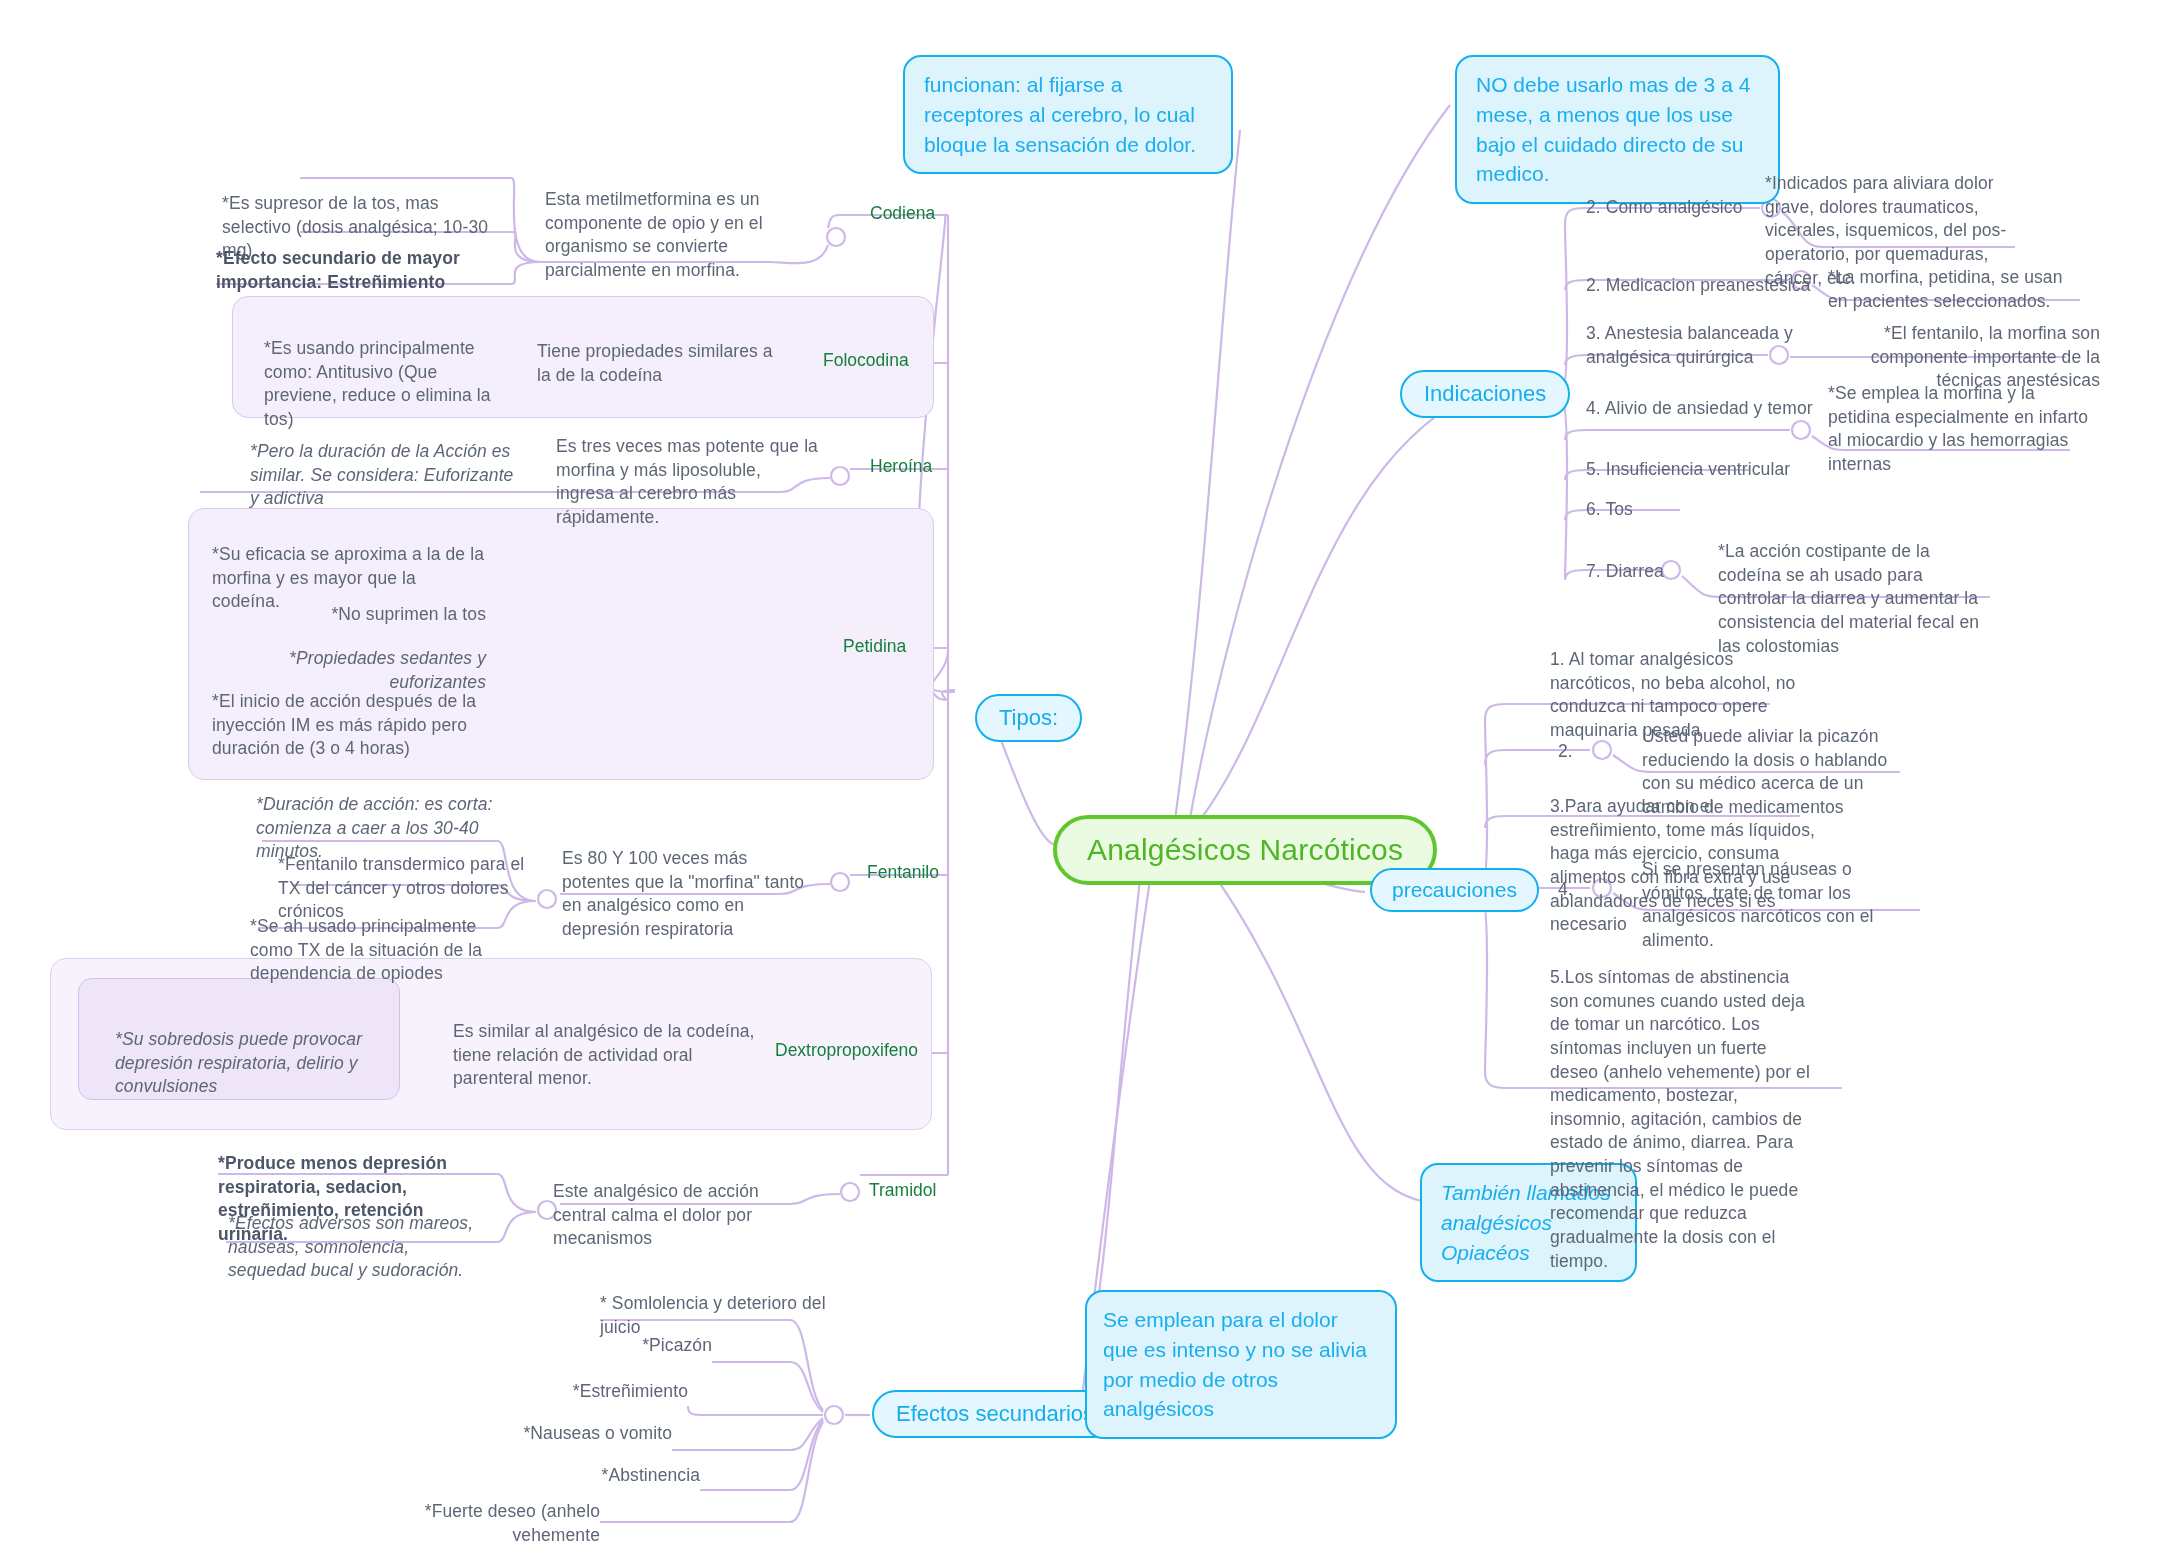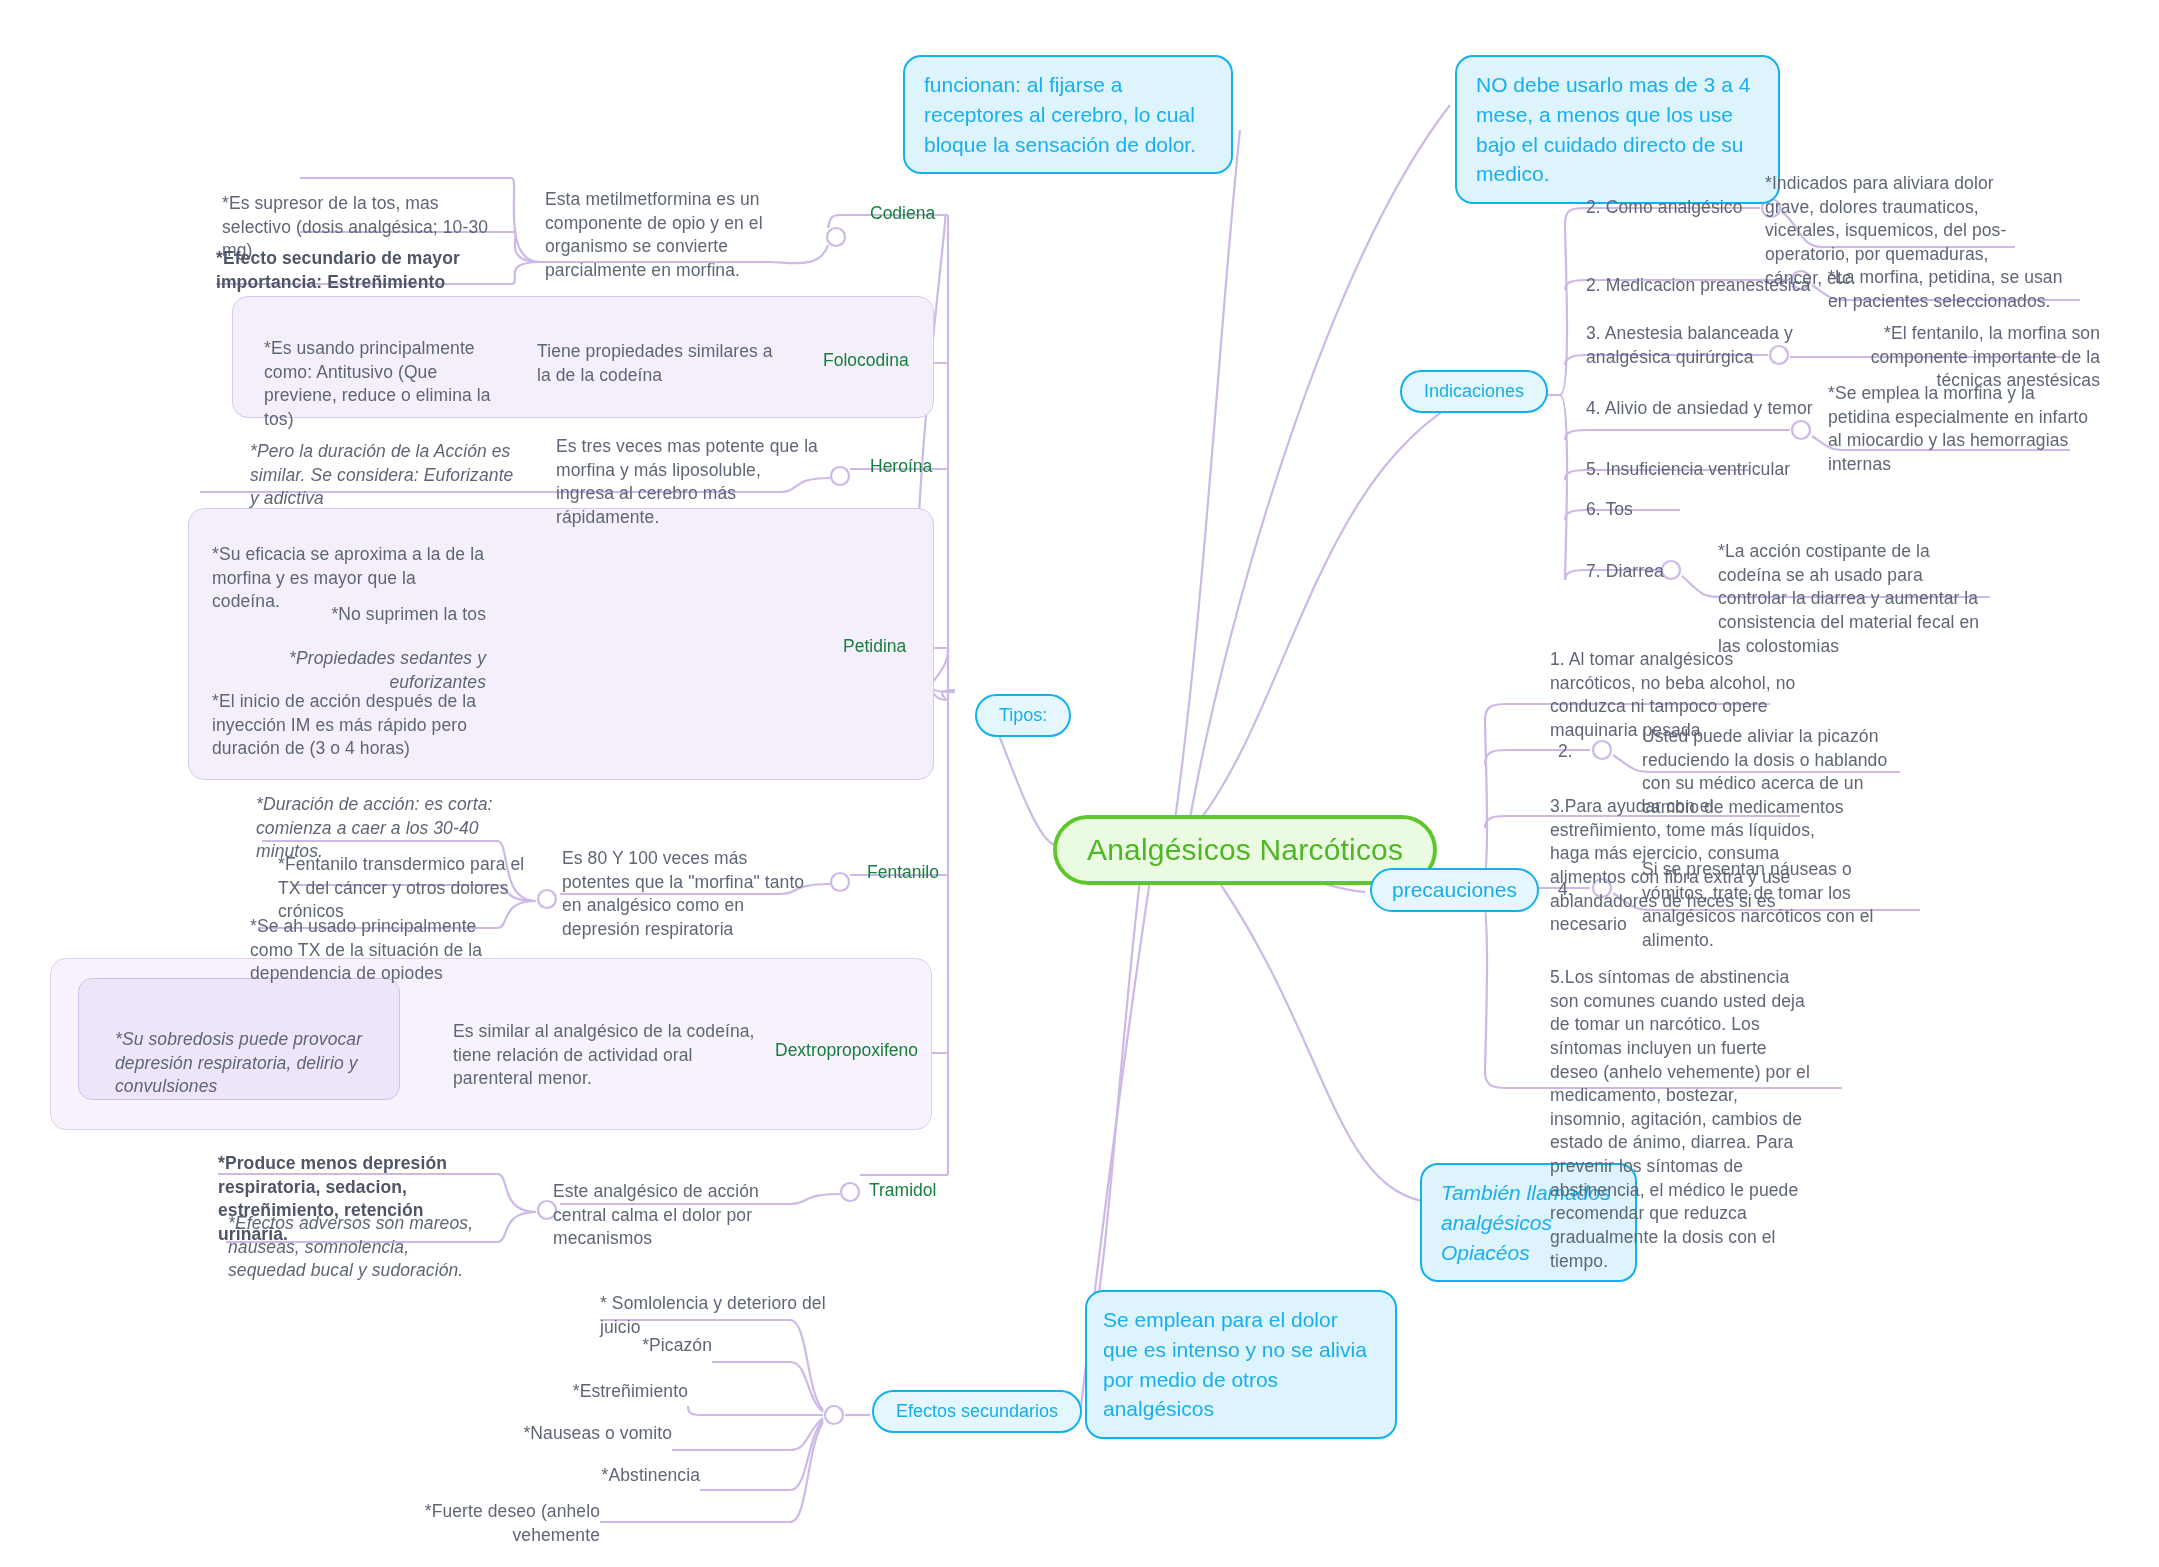--- a/index.html
+++ b/index.html
@@ -71,21 +71,21 @@
     white-space: nowrap;
     text-align: center;
   }
 
   
   .pill {
     background: #e4f7fe;
     border: 2.6px solid #12b0ef;
     border-radius: 30px;
     color: #17adea;
-    font-size: 18px;
+    font-size: 22px;
     padding: 9px 22px;
     white-space: nowrap;
     text-align: center;
   }
   .pill.small { font-size: 21px; padding: 8px 20px; }
 
   
   .callout {
     background: #ddf4fd;
     border: 2.6px solid #12b0ef;

